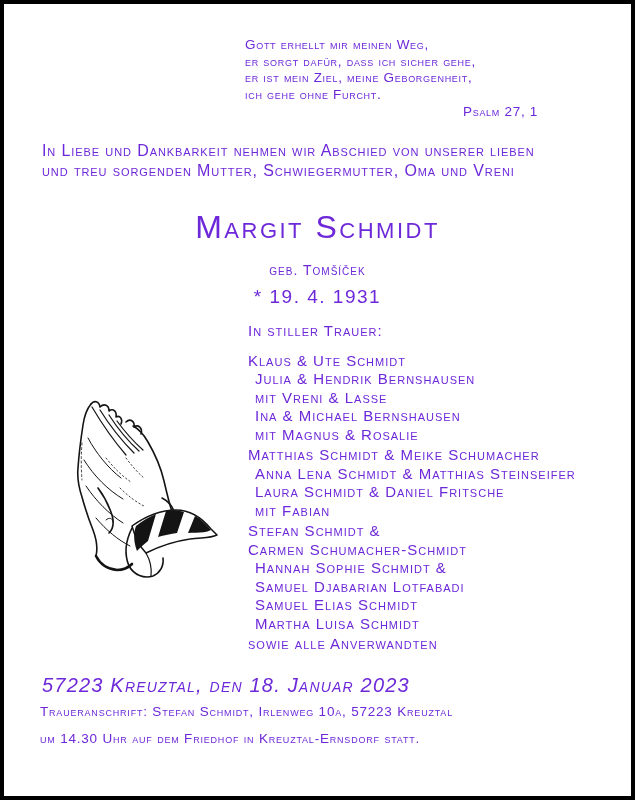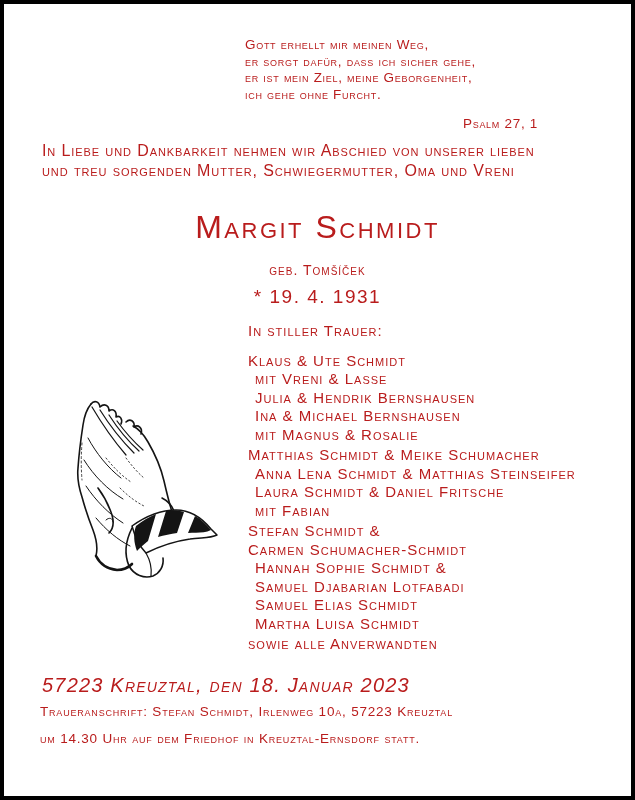--- a/index.html
+++ b/index.html
@@ -2,31 +2,31 @@
 <html><head>
 <meta charset="utf-8">
 <style>
   html,body{margin:0;padding:0;background:#ffffff;}
   .page{
     position:relative;
     width:635px;height:800px;
     box-sizing:border-box;
     border:4px solid #000;
     background:#fff;
-    color:#b91c1c;
+    color:#6d28d9;
     font-family:"Liberation Sans", sans-serif;
     font-variant:small-caps;
     overflow:hidden;
   }
   .abs{position:absolute;}
   .quote{
     left:241px;top:33px;width:293px;
     font-size:13.5px;line-height:16.5px;letter-spacing:0.7px;
   }
-  .quote .attribution{text-align:right;margin-top:13px;}
+  .quote .attribution{text-align:right;margin-top:1px;}
   .intro{
     left:38px;top:137px;
     font-size:16px;line-height:19.5px;letter-spacing:0.9px;
   }
   .name{
     left:0;width:100%;top:204px;text-align:center;
     font-size:32px;letter-spacing:2.5px;line-height:1.2;
     font-weight:400;
   }
   .maiden{
@@ -133,22 +133,22 @@
         </g>
       </g>
     </svg>
   </div>
 
   <div class="abs mourners">
     <div class="heading">In stiller Trauer:</div>
     <div id="mourners-groups">
         <div class="mourner-group">
           <div class="mourner-line">Klaus &amp; Ute Schmidt</div>
+          <div class="mourner-line indent">Julia &amp; Hendrik Bernshausen</div>
           <div class="mourner-line indent">mit Vreni &amp; Lasse</div>
-          <div class="mourner-line indent">Julia &amp; Hendrik Bernshausen</div>
           <div class="mourner-line indent">Ina &amp; Michael Bernshausen</div>
           <div class="mourner-line indent">mit Magnus &amp; Rosalie</div>
         </div>
         <div class="mourner-group">
           <div class="mourner-line">Matthias Schmidt &amp; Meike Schumacher</div>
           <div class="mourner-line indent">Anna Lena Schmidt &amp; Matthias Steinseifer</div>
           <div class="mourner-line indent">Laura Schmidt &amp; Daniel Fritsche</div>
           <div class="mourner-line indent">mit Fabian</div>
         </div>
         <div class="mourner-group">

